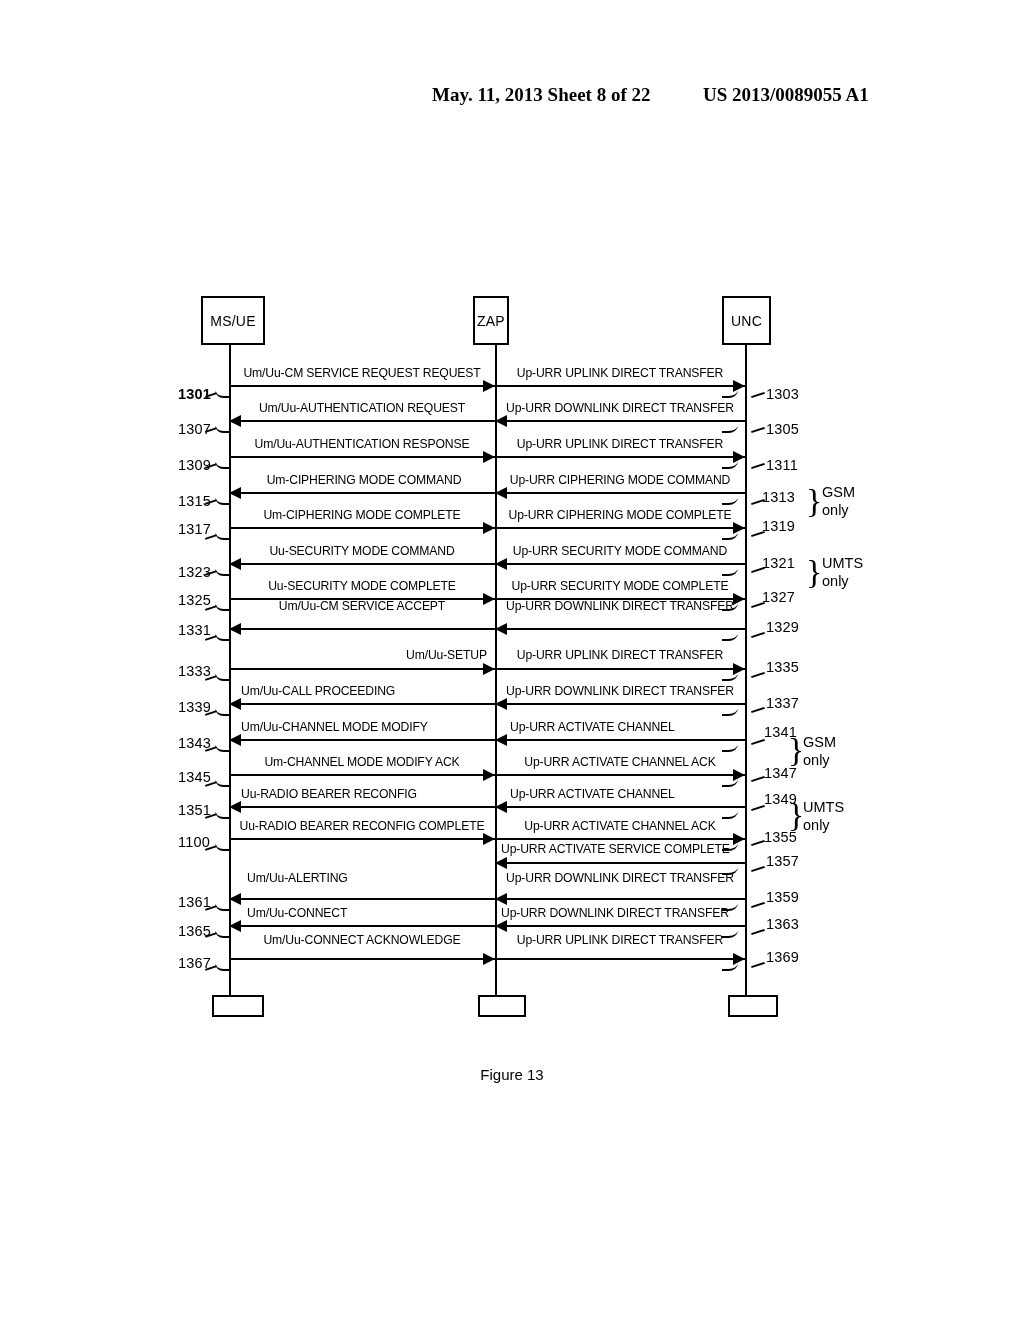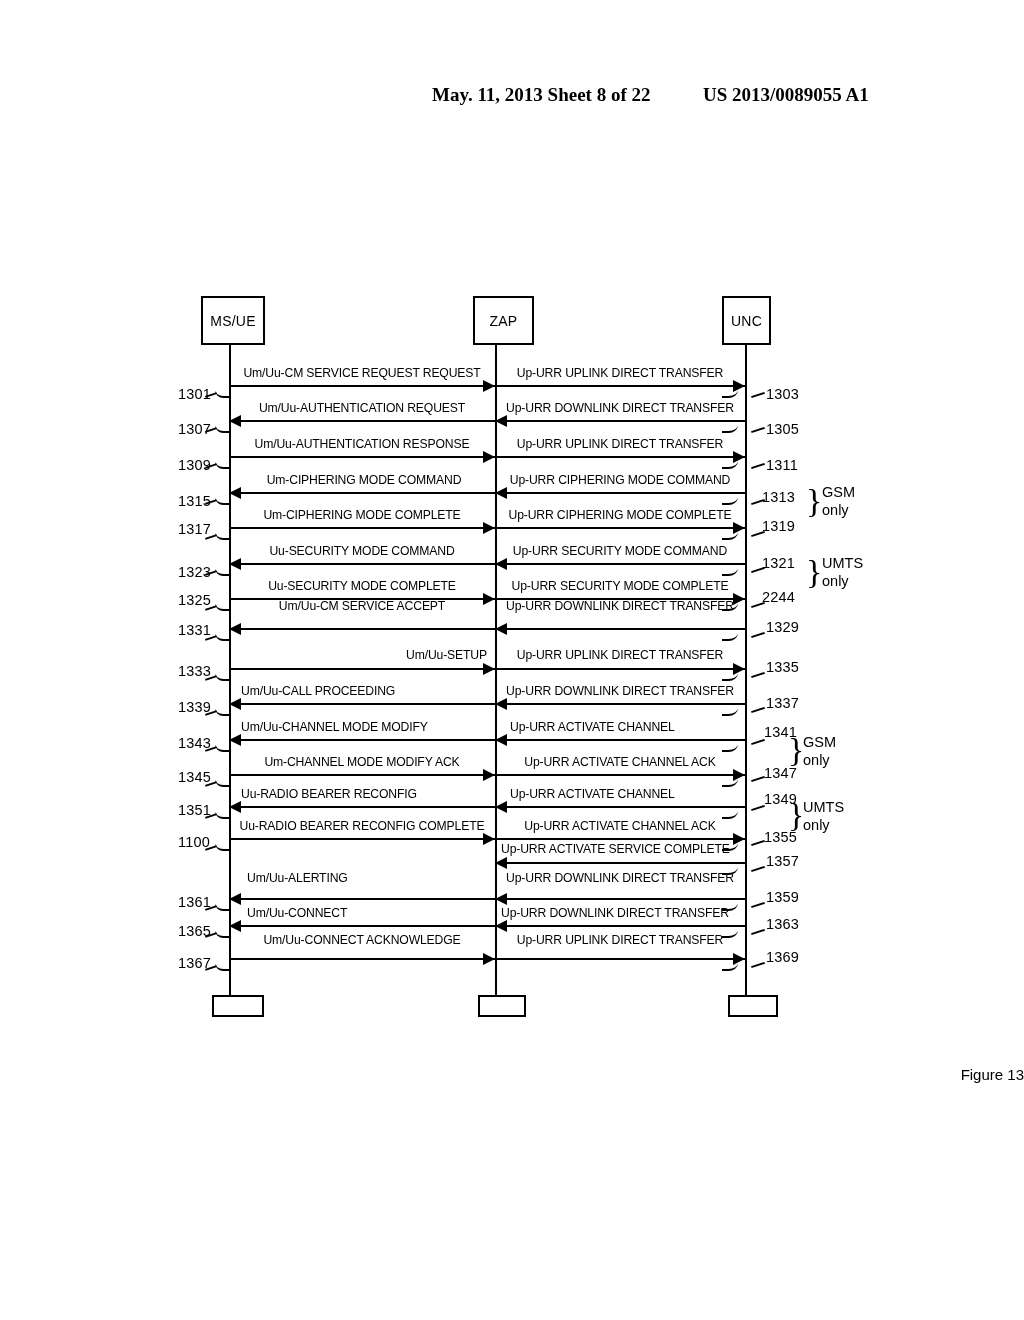--- a/index.html
+++ b/index.html
@@ -155,39 +155,39 @@
     color: #000;
     line-height: 1.25;
   }
 
   
   #figure-caption {
     position: absolute;
     left: 0;
     top: 1066px;
     width: 1024px;
-    text-align: right;
+    text-align: center;
     font-size: 15px;
     color: #000;
   }
 </style>
 </head>
 <body>
 
 <div id="page-header">
   <span class="hdr-mid">May. 11, 2013  Sheet 8 of 22</span>
   <span class="hdr-right">US 2013/0089055 A1</span>
 </div>
 
 <div id="diagram">
 
   <div class="actor-box" style="left:201px; top:296px; width:64px; height:49px;">
     <span>MS/UE</span>
   </div>
-  <div class="actor-box" style="left:473px; top:296px; width:61px; height:49px;">
+  <div class="actor-box" style="left:473px; top:296px; width:36px; height:49px;">
     <span>ZAP</span>
   </div>
   <div class="actor-box" style="left:722px; top:296px; width:49px; height:49px;">
     <span>UNC</span>
   </div>
 
   <div class="lifeline" style="left:229px; top:345px; height:650px;"></div>
   <div class="lifeline" style="left:495px; top:345px; height:650px;"></div>
   <div class="lifeline" style="left:745px; top:345px; height:650px;"></div>
 
@@ -196,21 +196,21 @@
   <div class="foot-box" style="left:728px; top:995px; width:50px; height:22px;"></div>
 
   <div class="msg-label center" style="left:229px; top:366px; width:266px;">Um/Uu-CM SERVICE REQUEST REQUEST</div>
   <div class="msg-line" style="left:229px; top:385px; width:266px;"></div>
   <div class="arrow-head right" style="left:483px; top:380px;"></div>
   <div class="msg-label center" style="left:495px; top:366px; width:250px;">Up-URR UPLINK DIRECT TRANSFER</div>
   <div class="msg-line" style="left:495px; top:385px; width:250px;"></div>
   <div class="arrow-head right" style="left:733px; top:380px;"></div>
   <div class="ref-hook-left" style="left:215px; top:385px; width:14px; height:11px;"></div>
   <div class="ref-lead" style="left:205px; top:394px; width:12px; transform:rotate(-18deg);"></div>
-  <div class="ref-num" style="left:178px; top:386px;">1301</div>
+  <div class="ref-num" style="left:178px; top:386px;font-weight:bold;">1301</div>
   <div class="ref-hook" style="left:722px; top:385px; width:16px; height:11px;"></div>
   <div class="ref-lead" style="left:751px; top:394px; width:14px; transform:rotate(-18deg);"></div>
   <div class="ref-num" style="left:766px; top:386px;">1303</div>
 
   <div class="msg-label center" style="left:229px; top:401px; width:266px;">Um/Uu-AUTHENTICATION REQUEST</div>
   <div class="msg-line" style="left:229px; top:420px; width:266px;"></div>
   <div class="arrow-head left" style="left:229px; top:415px;"></div>
   <div class="msg-label center" style="left:495px; top:401px; width:250px;">Up-URR DOWNLINK DIRECT TRANSFER</div>
   <div class="msg-line" style="left:495px; top:420px; width:250px;"></div>
   <div class="arrow-head left" style="left:495px; top:415px;"></div>
@@ -283,21 +283,21 @@
   <div class="msg-line" style="left:229px; top:598px; width:266px;"></div>
   <div class="arrow-head right" style="left:483px; top:593px;"></div>
   <div class="msg-label center" style="left:495px; top:579px; width:250px;">Up-URR SECURITY MODE COMPLETE</div>
   <div class="msg-line" style="left:495px; top:598px; width:250px;"></div>
   <div class="arrow-head right" style="left:733px; top:593px;"></div>
   <div class="ref-hook-left" style="left:215px; top:598px; width:14px; height:11px;"></div>
   <div class="ref-lead" style="left:205px; top:607px; width:12px; transform:rotate(-18deg);"></div>
   <div class="ref-num" style="left:178px; top:592px;">1325</div>
   <div class="ref-hook" style="left:722px; top:598px; width:16px; height:11px;"></div>
   <div class="ref-lead" style="left:751px; top:604px; width:14px; transform:rotate(-18deg);"></div>
-  <div class="ref-num" style="left:762px; top:589px;">2244</div>
+  <div class="ref-num" style="left:762px; top:589px;">1327</div>
 
   <div class="brace" style="left:806px; top:555px; font-size:34px;">}</div>
   <div class="group-label" style="left:822px; top:554px;">
     <span>UMTS</span><br>
     <span>only</span>
   </div>
 
   <div class="msg-label center" style="left:229px; top:599px; width:266px;">Um/Uu-CM SERVICE ACCEPT</div>
   <div class="msg-line" style="left:229px; top:628px; width:266px;"></div>
   <div class="arrow-head left" style="left:229px; top:623px;"></div>

